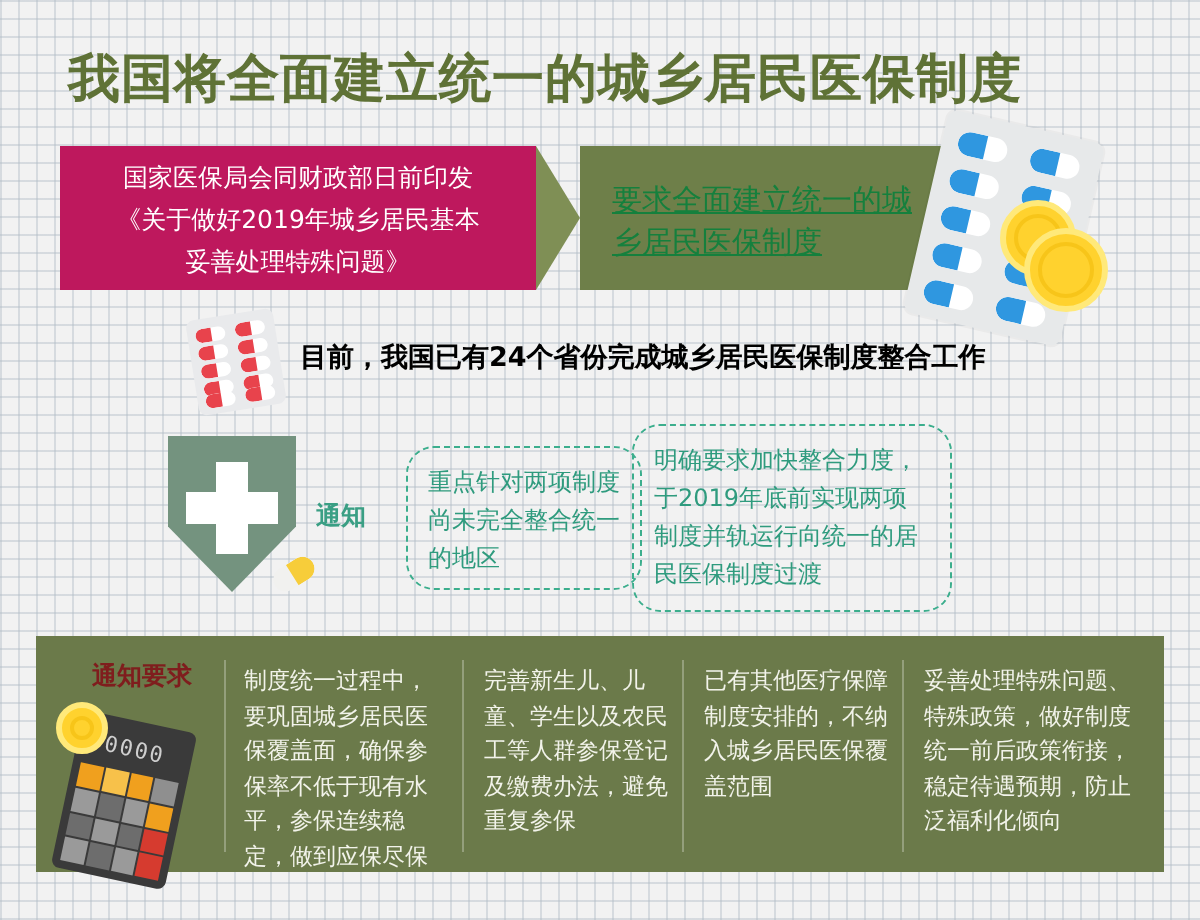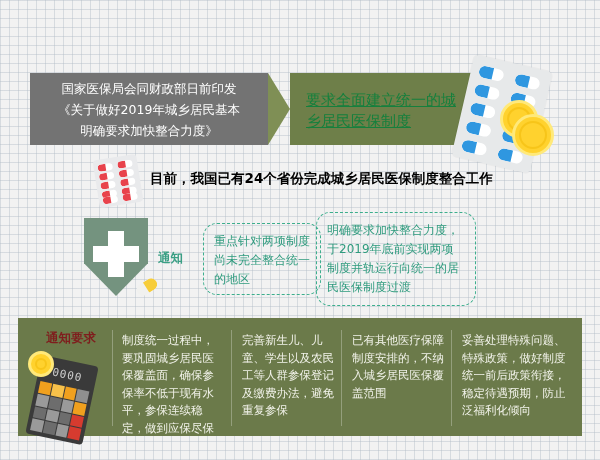--- a/index.html
+++ b/index.html
@@ -18,21 +18,21 @@
   
   .title{
     position:absolute;left:34px;top:22px;width:540px;
     font-size:26px;font-weight:bold;color:#5f7236;
     letter-spacing:.5px;white-space:nowrap;
   }
 
   
   .arrow-box{
     position:absolute;left:30px;top:73px;width:238px;height:72px;
-    background:#737373;color:#ffffff;
+    background:#be185d;color:#ffffff;
     font-size:12.5px;line-height:21px;text-align:center;
     padding-top:5px;box-sizing:border-box;
   }
   .arrow-box .t{display:block;}
   .arrow-head{
     position:absolute;left:268px;top:73px;width:0;height:0;
     border-top:36px solid transparent;
     border-bottom:36px solid transparent;
     border-left:22px solid #7f8f55;
   }
@@ -182,25 +182,26 @@
   .credit .logo:after{
     content:"";position:absolute;left:3px;top:3px;width:6px;height:6px;
     border-radius:50%;border:1.5px solid #ffffff;box-sizing:border-box;
   }
 </style>
 </head>
 <body>
 
 <div id="stage">
 
+  <div class="title">我国将全面建立统一的城乡居民医保制度</div>
 
   <div class="arrow-box">
     <span class="t">国家医保局会同财政部日前印发</span>
     <span class="t">《关于做好2019年城乡居民基本</span>
-    <span class="t">明确要求加快整合力度》</span>
+    <span class="t">妥善处理特殊问题》</span>
   </div>
   <div class="arrow-head"></div>
 
   <div class="green-band"></div>
   <div class="band-text">要求全面建立统一的城乡居民医保制度</div>
 
   <div class="blister-big">
     <div class="sheet"></div>
     <div class="cap" style="left:8px;top:9px;">
         <i></i>

